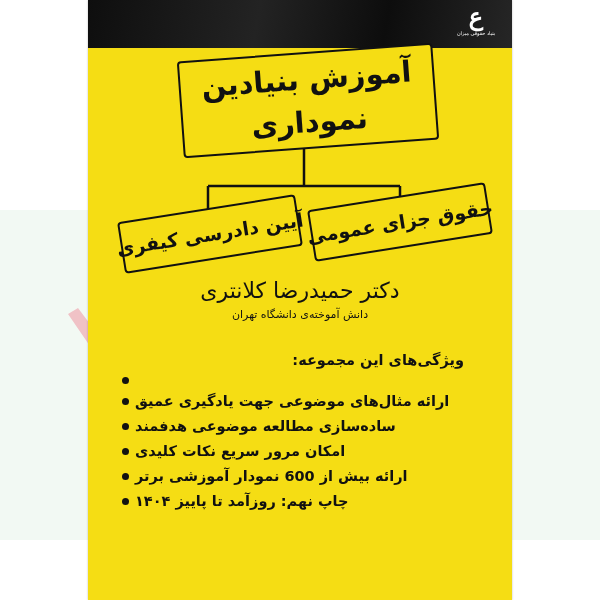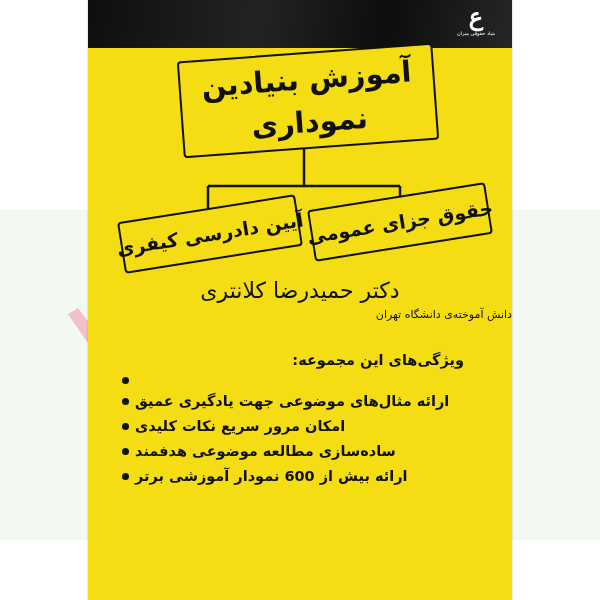--- a/index.html
+++ b/index.html
@@ -173,20 +173,21 @@
     text-align: center;
     font-size: 22px;
     font-weight: normal;
     color: #111;
   }
   .affiliation {
     position: absolute;
     left: 0;
     right: 0;
     top: 308px;
+    text-align: center;
     font-size: 11px;
     color: #111;
   }
 
   
   .features {
     position: absolute;
     right: 26px;
     left: 26px;
     top: 352px;
@@ -269,25 +270,29 @@
 
     <div class="feature-item">
       <span class="bullet"></span>
     </div>
     <div class="feature-item">
       <span class="bullet"></span>
       <span class="txt">ارائه مثال‌های موضوعی جهت یادگیری عمیق</span>
     </div>
     <div class="feature-item">
       <span class="bullet"></span>
+      <span class="txt">ساده‌سازی مطالعه موضوعی هدفمند</span>
+    </div>
+    <div class="feature-item">
+      <span class="bullet"></span>
       <span class="txt">امکان مرور سریع نکات کلیدی</span>
     </div>
     <div class="feature-item">
       <span class="bullet"></span>
-      <span class="txt">ساده‌سازی مطالعه موضوعی هدفمند</span>
-    </div>
-    <div class="feature-item">
-      <span class="bullet"></span>
       <span class="txt">ارائه بیش از 600 نمودار آموزشی برتر</span>
     </div>
+    <div class="feature-item">
+      <span class="bullet"></span>
+      <span class="txt">چاپ نهم: روزآمد تا پاییز ۱۴۰۴</span>
+    </div>
   </div>
 
 </div>
 
 </body></html>

